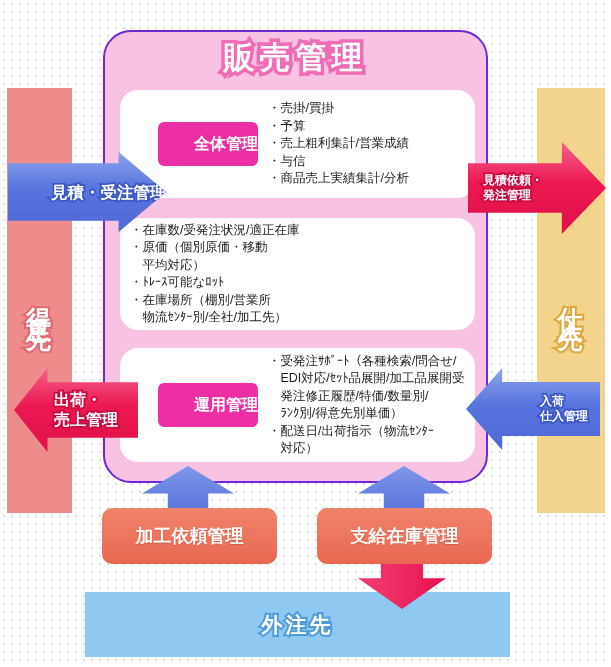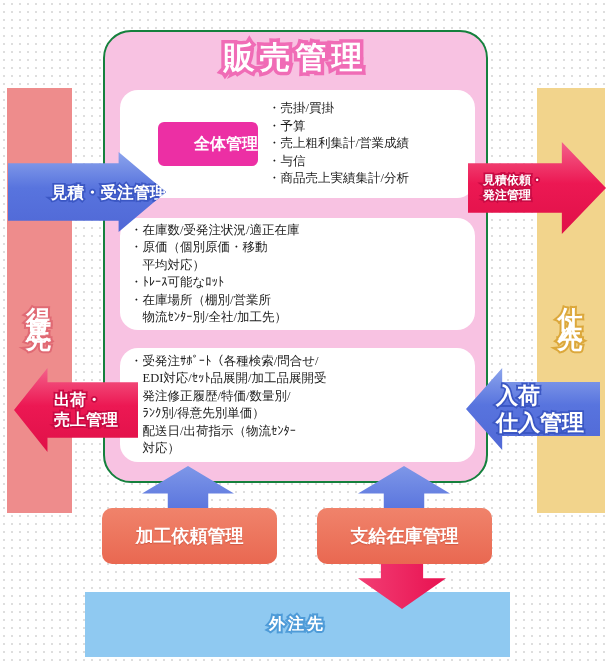--- a/index.html
+++ b/index.html
@@ -23,21 +23,21 @@
     letter-spacing:9px; paint-order:stroke fill;
   }
   #left-bar{ left:7px; top:88px; width:65px; height:425px; background:#EE8C8C; }
   #left-bar .vbar-label{ -webkit-text-stroke:4px #E06A74; }
   #right-bar{ left:537px; top:88px; width:68px; height:425px; background:#F2D48C; }
   #right-bar .vbar-label{ -webkit-text-stroke:4px #DCA83C; }
 
   
   #main-box{
     left:103px; top:30px; width:385px; height:453px;
-    background:#F8C2E2; border:2px solid #15803d; border-radius:28px;font-family:Liberation Serif, serif;
+    background:#F8C2E2; border:2px solid #6d28d9; border-radius:28px;
   }
   #main-title{
     position:absolute; top:5px; left:0; width:100%; text-align:center;
     font-size:31px; font-weight:bold; color:#ffffff; letter-spacing:5px;
     -webkit-text-stroke:7px #F06CB6; paint-order:stroke fill;
   }
   .section{
     position:absolute; left:15px; width:355px;
     background:#ffffff; border-radius:18px;
     display:flex; align-items:center;
@@ -82,21 +82,21 @@
   #arrow-ship-sales{
     left:14px; top:368px; width:124px; height:84px;
     clip-path:polygon(100% 17%,27% 17%,27% 0,0 50%,27% 100%,27% 83%,100% 83%);
   }
   #arrow-ship-sales .arrow-label{ margin-left:40px; font-size:16px; }
 
   #arrow-receive-purchase{
     left:466px; top:368px; width:134px; height:82px;
     clip-path:polygon(100% 17%,27% 17%,27% 0,0 50%,27% 100%,27% 83%,100% 83%);
   }
-  #arrow-receive-purchase .arrow-label{ font-size:22px;text-decoration:underline; }
+  #arrow-receive-purchase .arrow-label{ margin-left:44px; font-size:12px; }
 
   .arrow-up{
     width:92px; height:50px; background:linear-gradient(180deg,#7E97E8,#5570DC);
     clip-path:polygon(50% 0,100% 55%,72% 55%,72% 100%,28% 100%,28% 55%,0 55%);
   }
   #arrow-up-process{ left:142px; top:466px; }
   #arrow-up-supply{ left:358px; top:466px; }
 
   #arrow-down-subcontract{
     left:358px; top:556px; width:88px; height:53px;
@@ -113,21 +113,21 @@
     text-shadow:0 1px 1px rgba(170,50,30,0.4);
   }
   #box-process-request{ left:102px; }
   #box-supplied-inventory{ left:317px; }
 
   #box-subcontractor{
     left:85px; top:592px; width:425px; height:65px;
     background:#8FC9F1; display:flex; align-items:center; justify-content:center;
   }
   #box-subcontractor .sub-label{
-    color:#ffffff; font-size:16px; font-weight:bold; letter-spacing:3px;
+    color:#ffffff; font-size:21px; font-weight:bold; letter-spacing:3px;
     -webkit-text-stroke:4px #4E9BD8; paint-order:stroke fill;
   }
 </style>
 </head>
 <body>
 
 <div class="abs vbar" id="left-bar">
   <span class="vbar-label">得意先</span>
 </div>
 <div class="abs vbar" id="right-bar">
@@ -149,20 +149,21 @@
   <div class="section" id="section-inventory">
     <div class="section-lines">・在庫数/受発注状況/適正在庫
 ・原価（個別原価・移動
 　平均対応）
 ・ﾄﾚｰｽ可能なﾛｯﾄ
 ・在庫場所（棚別/営業所
 　物流ｾﾝﾀｰ別/全社/加工先）</div>
   </div>
 
   <div class="section" id="section-operation">
+    <div class="section-label">運用管理</div>
     <div class="section-lines">・受発注ｻﾎﾟｰﾄ（各種検索/問合せ/
 　EDI対応/ｾｯﾄ品展開/加工品展開受
 　発注修正履歴/特価/数量別/
 　ﾗﾝｸ別/得意先別単価）
 ・配送日/出荷指示（物流ｾﾝﾀｰ
 　対応）</div>
   </div>
 </div>
 
 <div class="abs arrow-up" id="arrow-up-process"></div>

